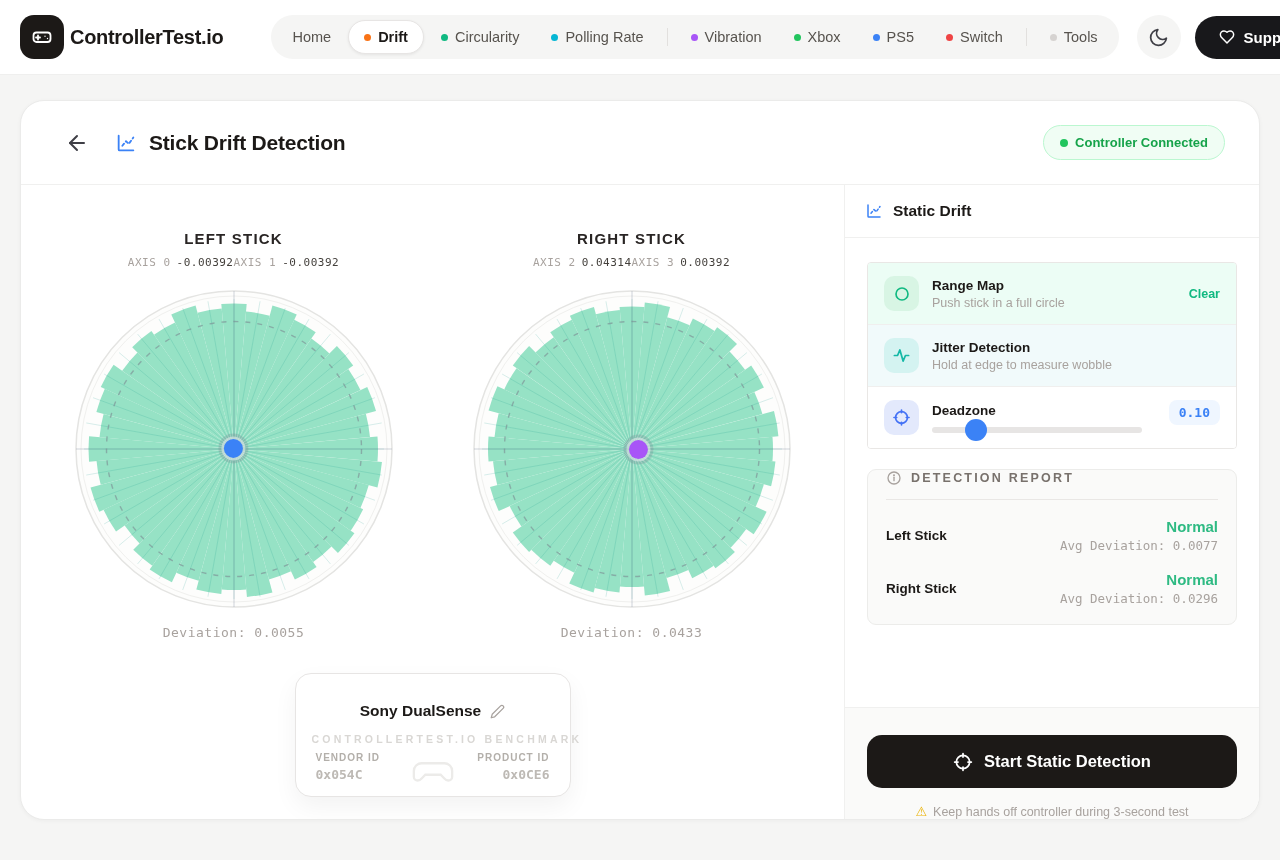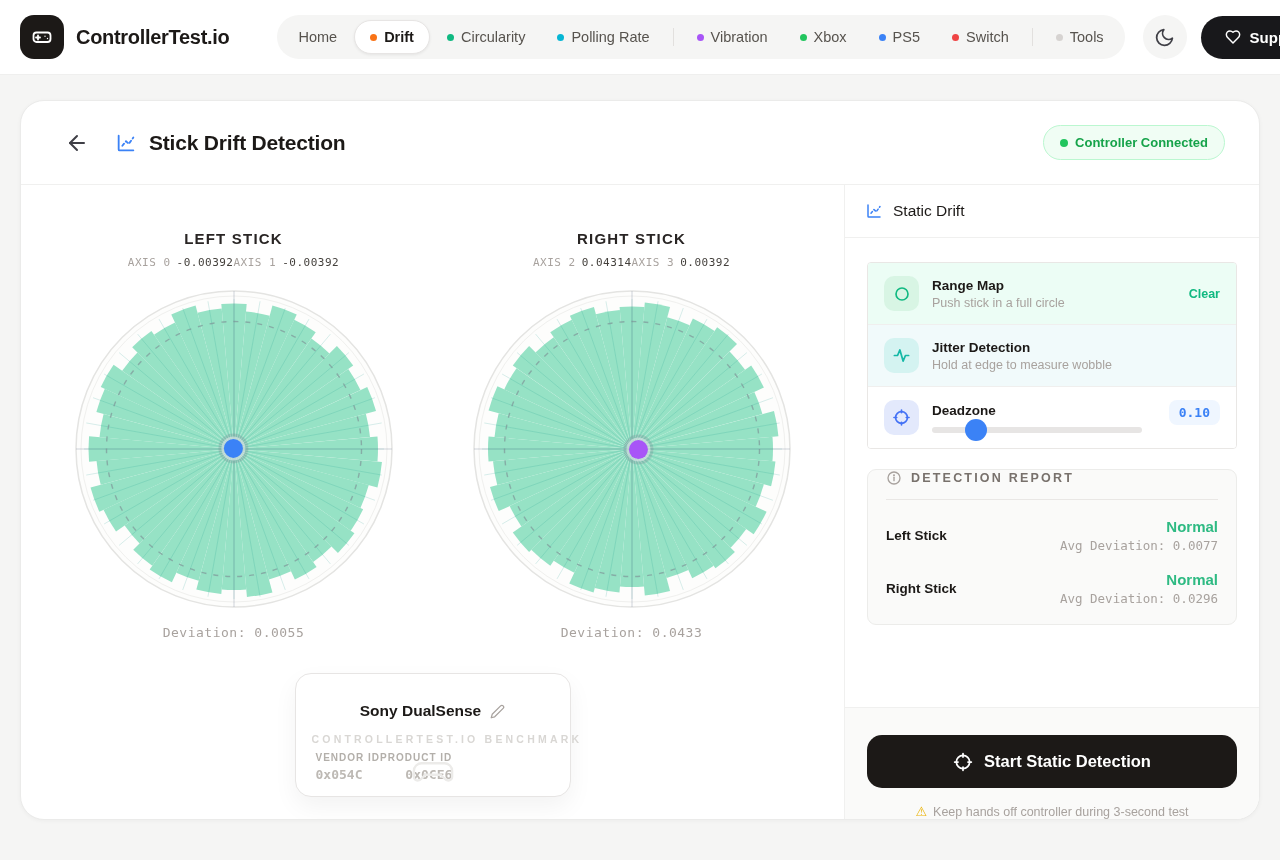--- a/index.html
+++ b/index.html
@@ -1,21 +1,21 @@
 <!DOCTYPE html>
 <html><head>
 <meta charset="utf-8">
 <style>
   * { margin:0; padding:0; box-sizing:border-box; }
   html,body { width:1280px; height:860px; background:#f5f5f4; font-family:"Liberation Sans", sans-serif; color:#1c1917; overflow:hidden; }
   .mono { font-family:"DejaVu Sans Mono", monospace; }
 
   
   .topbar { height:75px; background:#ffffff; border-bottom:1px solid #efefee; display:flex; align-items:center; padding:0 20px; gap:18px; }
-  .brand { display:flex; align-items:center; gap:12px; }
+  .brand { display:flex; align-items:center; gap:6px; }
   .brand-logo { width:44px; height:44px; border-radius:14px; background:#1c1917; display:flex; align-items:center; justify-content:center; }
   .brand-name { font-size:20px; font-weight:800; letter-spacing:-0.3px; }
   .nav-pill { margin-left:30px; background:#f5f5f4; border-radius:999px; padding:5px 6px; display:flex; align-items:center; gap:2px; }
   .nav-item { display:flex; align-items:center; gap:7px; padding:9px 15px; border-radius:999px; font-size:14.5px; color:#57534e; cursor:pointer; white-space:nowrap; }
   .nav-item.active { background:#ffffff; border:1px solid #e7e5e4; box-shadow:0 1px 3px rgba(0,0,0,0.07); color:#1c1917; font-weight:700; padding:8px 15px; }
   .nav-item .dot { width:7px; height:7px; border-radius:50%; display:inline-block; }
   .nav-div { width:1px; height:18px; background:#e2e0de; margin:0 6px; }
   .top-right { margin-left:auto; display:flex; align-items:center; gap:14px; }
   .moon-btn { width:44px; height:44px; border-radius:50%; background:#f5f5f4; display:flex; align-items:center; justify-content:center; cursor:pointer; }
   .support-btn { background:#18181b; color:#fff; border:none; border-radius:999px; padding:13px 24px; font-size:15px; font-weight:600; display:flex; align-items:center; gap:9px; cursor:pointer; font-family:inherit; }
@@ -37,30 +37,30 @@
   .axis-readout .lbl { color:#a8a29e; margin-right:6px; }
   .chart-svg { margin-top:10px; }
   .deviation { margin-top:6px; font-size:13px; color:#a8a29e; letter-spacing:0.5px; }
 
   
   .device-card { margin-top:33px; width:276px; background:#fff; border:1px solid #e7e5e4; border-radius:16px; box-shadow:0 10px 24px rgba(0,0,0,0.05); padding:15px 16px 14px; text-align:center; position:relative; }
   .device-badge { display:inline-flex; align-items:center; gap:8px; background:#dbeafe; color:#2563eb; font-size:11px; font-weight:800; letter-spacing:1.6px; padding:7px 15px; border-radius:999px; }
   .device-name-row { margin-top:13px; display:flex; align-items:center; justify-content:center; gap:9px; }
   .device-name { font-size:15.5px; font-weight:800; }
   .device-watermark { margin-top:13px; font-size:10.5px; font-weight:700; letter-spacing:3.2px; color:#d9d7d4; white-space:nowrap; }
-  .device-ids { margin-top:7px; display:flex; justify-content:flex-start; position:relative; padding:0 4px; }
+  .device-ids { margin-top:7px; display:flex; justify-content:space-between; position:relative; padding:0 4px; }
   .id-col { text-align:left; }
   .id-col.right { text-align:right; }
   .id-label { font-size:10px; font-weight:700; letter-spacing:1px; color:#b3afaa; }
   .id-value { margin-top:4px; font-size:13px; color:#bdb9b4; font-weight:700; }
   .device-gamepad-wm { position:absolute; left:50%; top:-6px; transform:translateX(-50%); color:#ecebe9; }
 
   
   .sidebar { width:415px; border-left:1px solid #f0f0ef; display:flex; flex-direction:column; }
-  .sidebar-head { padding:17px 20px; border-bottom:1px solid #f0f0ef; display:flex; align-items:center; gap:10px; font-size:15.5px; font-weight:400; }
+  .sidebar-head { padding:17px 20px; border-bottom:1px solid #f0f0ef; display:flex; align-items:center; gap:10px; font-size:15.5px; font-weight:700; }
   .controls-card { margin:24px 22px 0; border:1px solid #e9e7e5; border-radius:4px; overflow:hidden; }
   .ctl-row { display:flex; align-items:center; gap:13px; padding:13px 16px; }
   .ctl-row + .ctl-row { border-top:1px solid #f0efee; }
   .ctl-row.range { background:#ecfdf5; border-top:none; }
   .ctl-row.jitter { background:#f1fafb; }
   .ctl-row.deadzone { background:#ffffff; }
   .ctl-icon { width:35px; height:35px; border-radius:10px; display:flex; align-items:center; justify-content:center; flex:none; }
   .ctl-icon.green { background:#d8f5e4; }
   .ctl-icon.teal { background:#d4f3f1; }
   .ctl-icon.blue { background:#e3e9fc; }

